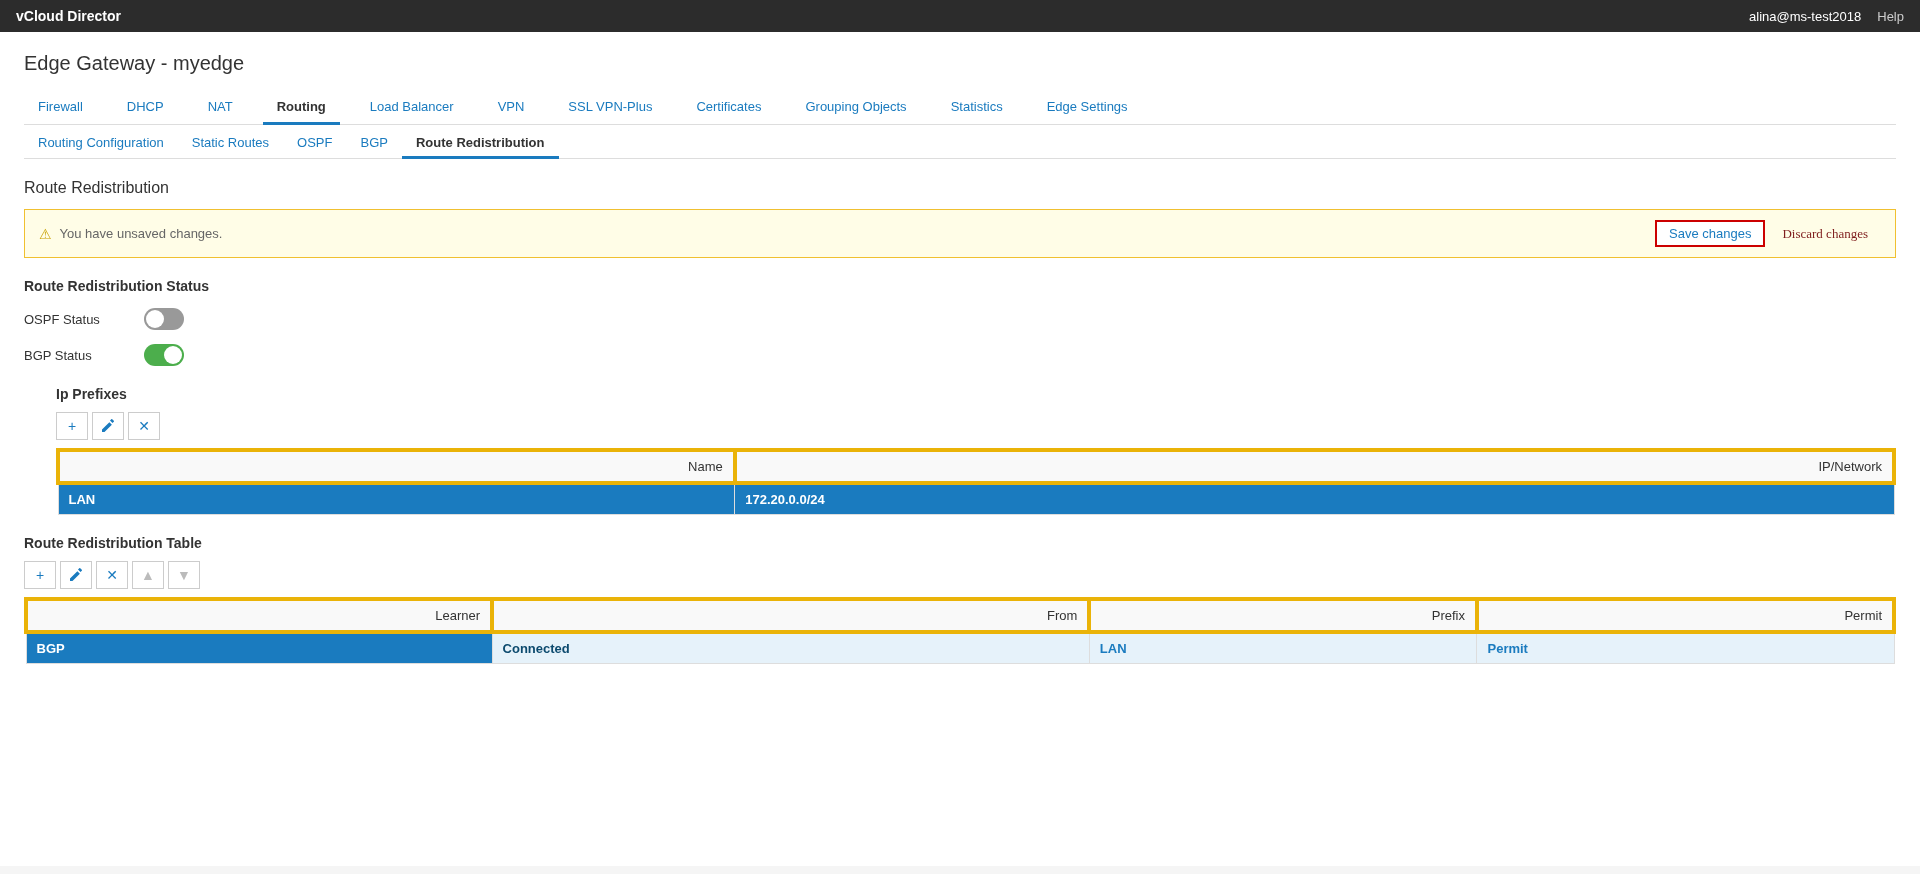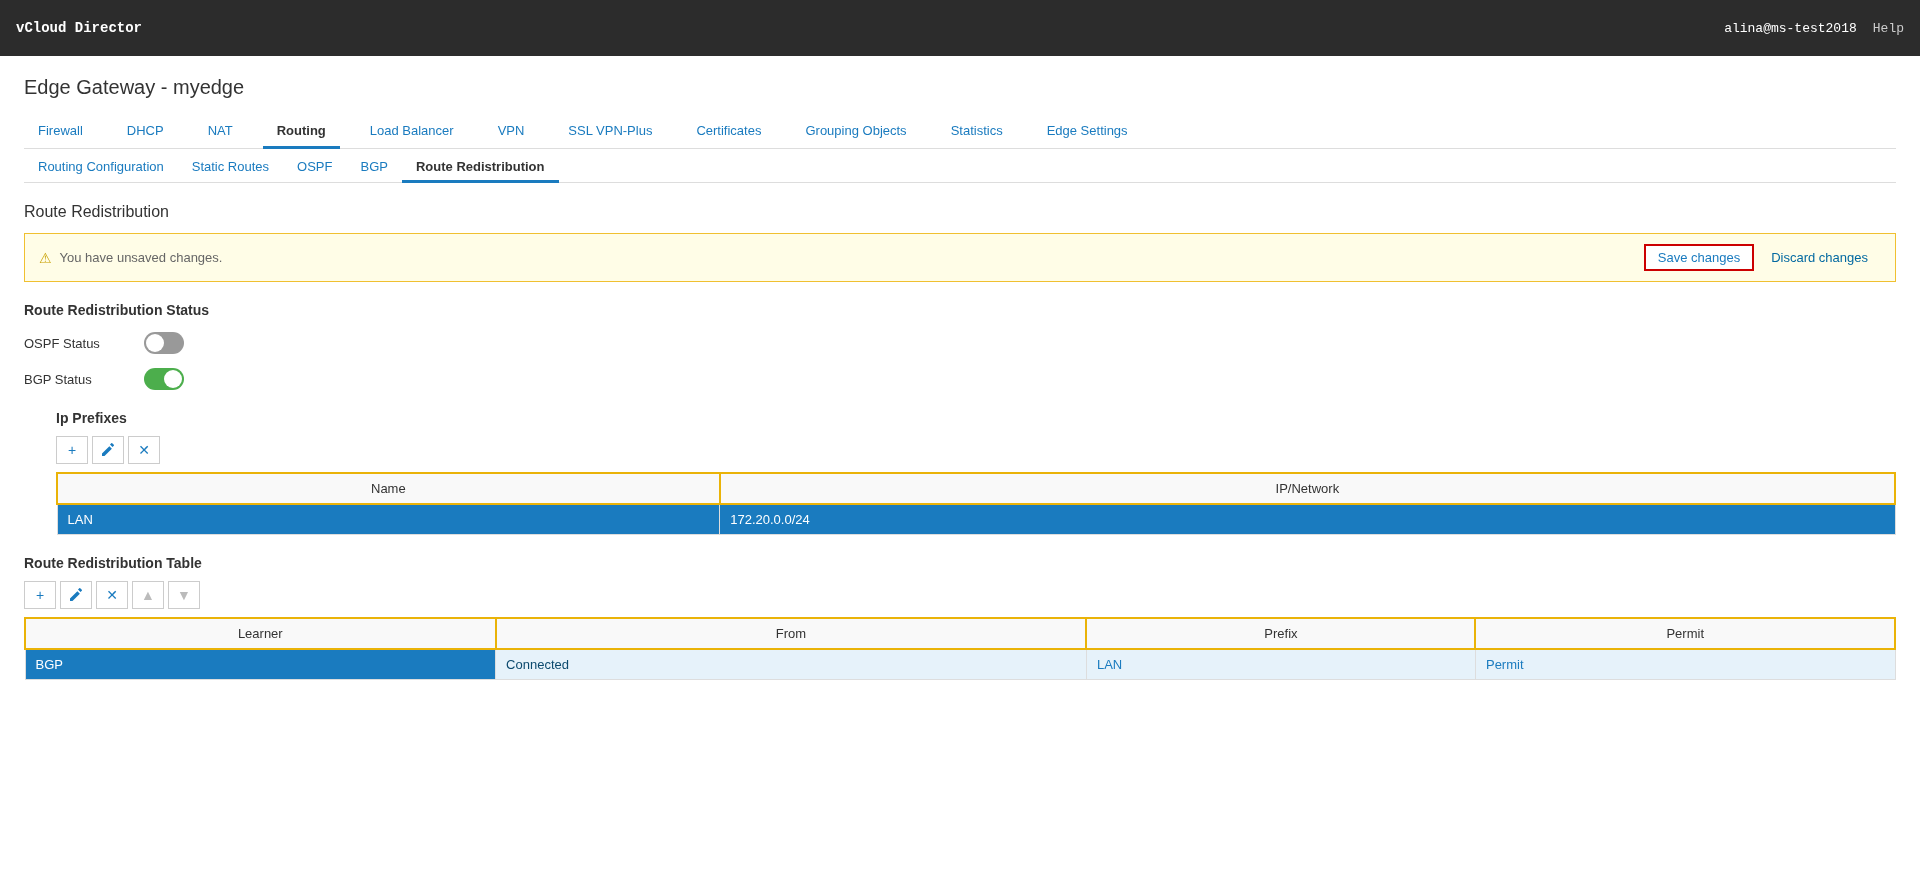--- a/index.html
+++ b/index.html
@@ -2,26 +2,25 @@
 <html><head>
   <meta charset="utf-8">
   <style>
     * { box-sizing: border-box; margin: 0; padding: 0; }
     body { font-family: Arial, sans-serif; font-size: 13px; color: #333; background: #f5f5f5; }
 
     
     .top-bar {
       background: #2c2c2c;
       color: #fff;
-      height: 56px;
+      height: 32px;
       display: flex;
       align-items: center;
       justify-content: space-between;
       padding: 0 16px;
-      font-family: Liberation Mono, monospace;
     }
     .top-bar-brand { font-size: 14px; font-weight: bold; }
     .top-bar-user { font-size: 13px; display: flex; gap: 16px; }
     .top-bar-user a { color: #ccc; text-decoration: none; }
 
     
     .main-content { background: #fff; min-height: calc(100vh - 40px); padding: 20px 24px; }
 
     
     .page-title { font-size: 20px; font-weight: normal; color: #333; margin-bottom: 16px; }
@@ -72,24 +71,25 @@
       border: 2px solid #cc0000;
       background: #fff;
       color: #1a7bbf;
       padding: 4px 12px;
       cursor: pointer;
       font-size: 13px;
     }
     .discard-btn {
       border: 1px solid transparent;
       background: transparent;
-      color: #0369a1;
+      color: #7f1d1d;
       padding: 4px 12px;
       cursor: pointer;
       font-size: 13px;
+      font-family: Liberation Serif, serif;
     }
 
     
     .status-section { margin-bottom: 20px; }
     .subsection-title { font-size: 14px; font-weight: bold; margin-bottom: 14px; }
     .status-row { display: flex; align-items: center; margin-bottom: 14px; }
     .status-label { width: 120px; font-size: 13px; }
 
     
     .toggle {
@@ -134,35 +134,36 @@
       justify-content: center;
       color: #1a7bbf;
       font-size: 14px;
     }
     .toolbar-btn.disabled { color: #bbb; cursor: default; }
 
     
     .data-table { width: 100%; border-collapse: collapse; border: 1px solid #ddd; }
     .data-table th {
       background: #f9f9f9;
-      border: 2px solid #eab308;
+      border: 4px solid #eab308;
       padding: 7px 10px;
-      text-align: center;
+      text-align: right;
       font-weight: normal;
       font-size: 13px;
       color: #333;
     }
     .data-table td {
       border: 1px solid #ddd;
       padding: 7px 10px;
       font-size: 13px;
     }
     .data-table tr.selected td {
       background: #1a7bbf;
       color: #fff;
+      font-weight: bold;
     }
 
     
     .rrt-section { margin-bottom: 20px; }
     .rrt-title { font-size: 14px; font-weight: bold; margin-bottom: 10px; }
   </style>
 </head>
 <body>
 
 <div class="top-bar">

